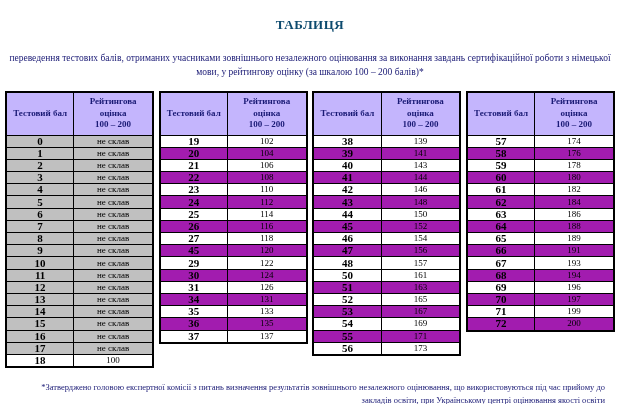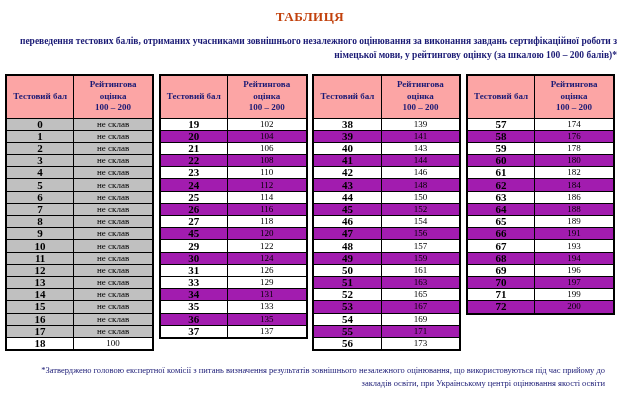--- a/index.html
+++ b/index.html
@@ -14,32 +14,32 @@
   .page {
     width: 620px;
     height: 404px;
     position: relative;
   }
   .title {
     text-align: center;
     font-weight: bold;
     font-size: 13px;
     letter-spacing: 0.5px;
-    color: #c2410c;
+    color: #0c4a6e;
     margin: 0;
-    padding-top: 9px;
+    padding-top: 17px;
   }
   .subtitle {
-    text-align: right;
-    font-weight: bold;
+    text-align: center;
+    font-weight: normal;
     font-size: 9.5px;
     color: #1a1a75;
     line-height: 1.45;
     max-width: 614px;
-    margin: 10px auto 0 auto;
+    margin: 19px auto 0 auto;
   }
   .tables-row {
     display: flex;
     justify-content: space-between;
     align-items: flex-start;
     padding: 0 5px;
     margin-top: 11px;
   }
   table.conv-table {
     border-collapse: collapse;
@@ -49,21 +49,21 @@
   }
   table.conv-table th,
   table.conv-table td {
     border: 1px solid #000000;
     text-align: center;
     vertical-align: middle;
     padding: 0;
     overflow: hidden;
   }
   table.conv-table th {
-    background: #fca5a5;
+    background: #c4b5fd;
     color: #1a1a75;
     font-weight: bold;
     font-size: 9px;
     line-height: 1.3;
     height: 42px;
   }
   th.th-score { width: 46%; }
   th.th-rating { width: 54%; }
   table.conv-table td {
     height: 11.2px;
@@ -236,24 +236,20 @@
             <td class="rating-cell">122</td>
           </tr>
           <tr class="stripe">
             <td class="score-cell">30</td>
             <td class="rating-cell">124</td>
           </tr>
           <tr class="">
             <td class="score-cell">31</td>
             <td class="rating-cell">126</td>
           </tr>
-          <tr class="">
-            <td class="score-cell">33</td>
-            <td class="rating-cell">129</td>
-          </tr>
           <tr class="stripe">
             <td class="score-cell">34</td>
             <td class="rating-cell">131</td>
           </tr>
           <tr class="">
             <td class="score-cell">35</td>
             <td class="rating-cell">133</td>
           </tr>
           <tr class="stripe">
             <td class="score-cell">36</td>
@@ -310,24 +306,20 @@
             <td class="rating-cell">154</td>
           </tr>
           <tr class="stripe">
             <td class="score-cell">47</td>
             <td class="rating-cell">156</td>
           </tr>
           <tr class="">
             <td class="score-cell">48</td>
             <td class="rating-cell">157</td>
           </tr>
-          <tr class="stripe">
-            <td class="score-cell">49</td>
-            <td class="rating-cell">159</td>
-          </tr>
           <tr class="">
             <td class="score-cell">50</td>
             <td class="rating-cell">161</td>
           </tr>
           <tr class="stripe">
             <td class="score-cell">51</td>
             <td class="rating-cell">163</td>
           </tr>
           <tr class="">
             <td class="score-cell">52</td>

